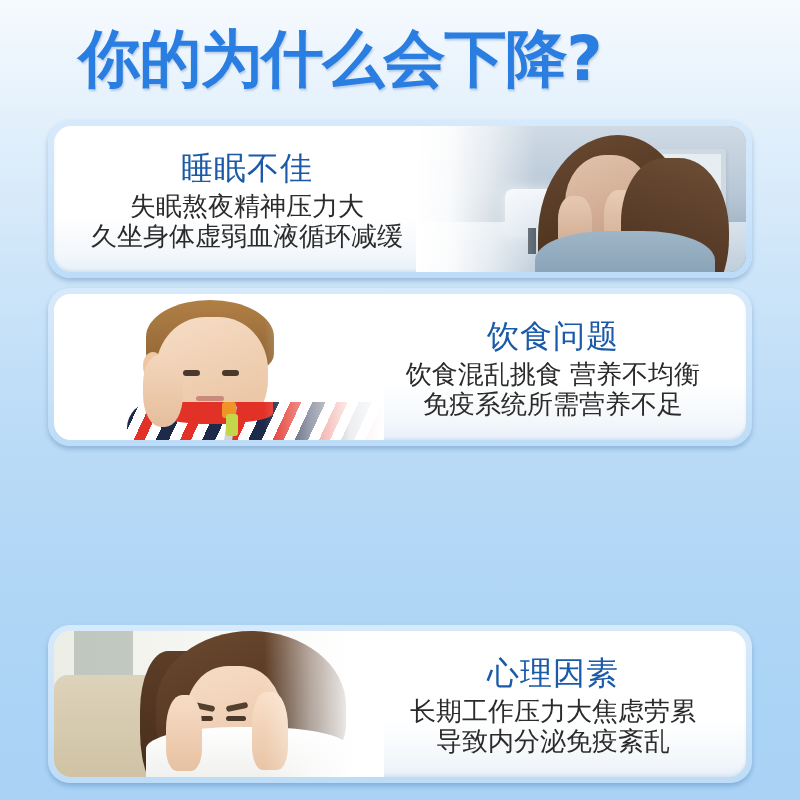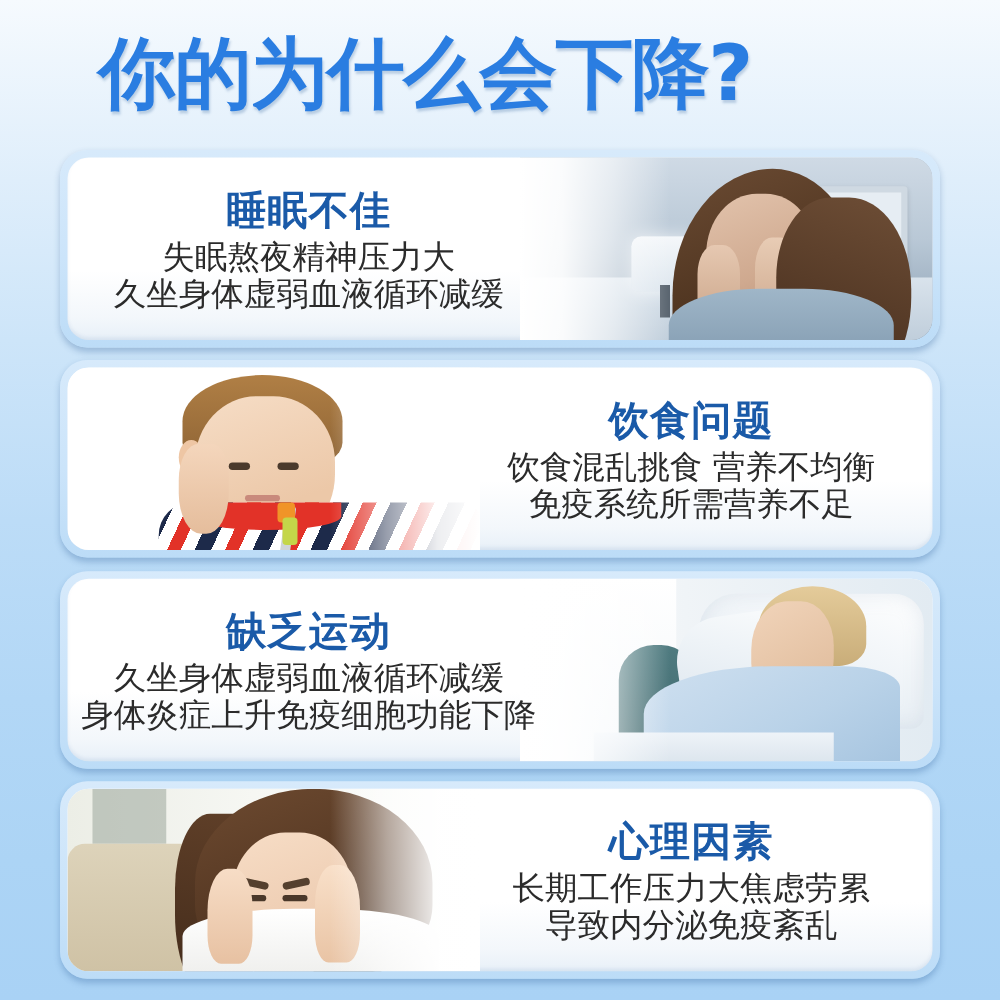--- a/index.html
+++ b/index.html
@@ -83,21 +83,21 @@
     justify-content: center;
     align-items: center;
     z-index: 3;
     text-align: center;
   }
   .text-left  { left: 8px; }
   .text-right { right: 8px; }
 
   .card-heading {
     font-family: "DejaVu Sans", "Liberation Sans", sans-serif;
-    font-weight: bold;
+    font-weight: normal;
     font-size: 32px;
     line-height: 40px;
     color: #1a5aa8;
     letter-spacing: 1px;
     margin-bottom: 3px;
     text-shadow: 0 1px 1px rgba(255,255,255,0.9);
   }
   .card-line {
     font-family: "DejaVu Sans", "Liberation Sans", sans-serif;
     font-size: 26px;
@@ -418,44 +418,20 @@
 
       <div class="card-text text-right">
         <div class="card-heading">饮食问题</div>
         <div class="card-line">饮食混乱挑食 营养不均衡</div>
         <div class="card-line">免疫系统所需营养不足</div>
       </div>
 
     </div>
   </div>
 
-  <div class="card" style="top:457px;">
-    <div class="card-inner">
-
-      <div class="photo photo-right" id="photo-exercise">
-        <div class="win"></div>
-        <div class="chair"></div>
-        <div class="pillow1"></div>
-        <div class="pillow2"></div>
-        <div class="e-hair"></div>
-        <div class="e-face"></div>
-        <div class="e-neck"></div>
-        <div class="e-gown"></div>
-        <div class="e-blanket"></div>
-        <div class="photo-fade-left"></div>
-      </div>
-
-      <div class="card-text text-left">
-        <div class="card-heading">缺乏运动</div>
-        <div class="card-line">久坐身体虚弱血液循环减缓</div>
-        <div class="card-line">身体炎症上升免疫细胞功能下降</div>
-      </div>
-
-    </div>
-  </div>
 
   <div class="card" style="top:625px;">
     <div class="card-inner">
 
       <div class="photo photo-left" id="photo-mental">
         <div class="m-winpane"></div>
         <div class="m-sofa"></div>
         <div class="m-hair-l"></div>
         <div class="m-hair-r"></div>
         <div class="m-hair"></div>

